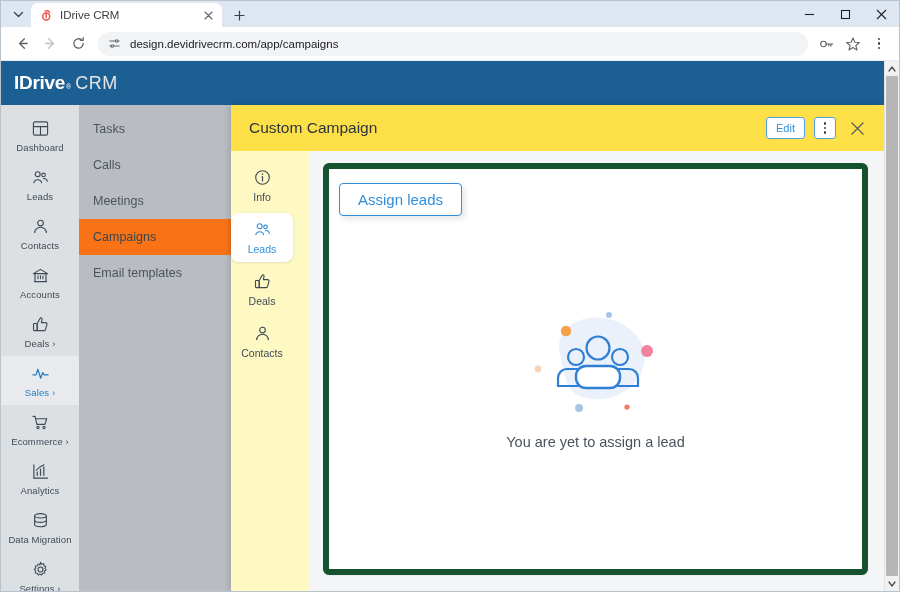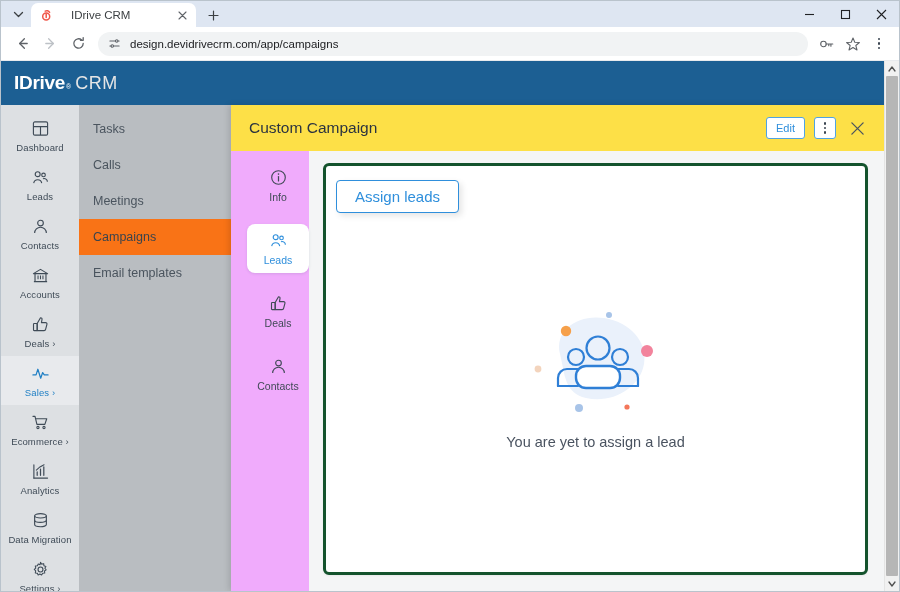--- a/index.html
+++ b/index.html
@@ -13,22 +13,22 @@
 
   
   .browser { width: 900px; height: 592px; display: flex; flex-direction: column;
              border: 1px solid #b9c3cc; background:#fff; position:relative; }
 
   .tabstrip { height: 26px; background: #dee6f2; display: flex; align-items: flex-end;
               padding-left: 4px; position: relative; flex: 0 0 26px; }
   .tab-list-btn { width: 26px; height: 24px; display:flex; align-items:center;
                   justify-content:center; color:#3c4043; margin-bottom:1px; }
   .tab {
-    height: 24px; width: 165px; background: #fff; border-radius: 7px 7px 0 0;
-    display: flex; align-items: center; padding: 0 6px 0 9px; gap: 18px;
+    height: 24px; width: 191px; background: #fff; border-radius: 7px 7px 0 0;
+    display: flex; align-items: center; padding: 0 6px 0 9px; gap: 7px;
     font-size: 11px; color: #3c4043; position: relative;
   }
   .favicon { width: 13px; height: 13px; flex: 0 0 13px; position: relative; }
   .favicon svg { display:block; }
   .tab-title { flex: 1; white-space: nowrap; overflow: hidden; text-overflow: ellipsis;
                font-size: 11.5px; color:#3c4043; }
   .tab-close { width: 15px; height:15px; display:flex; align-items:center;
                justify-content:center; color:#5f6368; font-size:13px; line-height:1; }
   .newtab { width: 26px; height: 24px; display: flex; align-items: center;
             justify-content: center; color: #3c4043; font-size: 16px; margin-left: 4px; }
@@ -96,34 +96,34 @@
                background: #fff; display: flex; align-items: center;
                justify-content: center; margin-left: 9px; }
   .kebab-dots { display:flex; flex-direction:column; gap:2px; align-items:center;}
   .kebab-dots i { width:2.5px; height:2.5px; background:#3a4450; border-radius:50%;
                   display:block; }
   .btn-close { width: 26px; height: 26px; margin-left: 8px; display: flex;
                align-items: center; justify-content: center; color: #4a5360; }
 
   .modal-body { flex: 1; display: flex; min-height: 0; background:#f4f5f6; }
 
-  .tabrail { width: 78px; flex: 0 0 78px; background: #f0abfc; padding-top: 10px;
-             display: flex; flex-direction: column; align-items: flex-end; gap: 14px; }
+  .tabrail { width: 78px; flex: 0 0 78px; background: #fef9c3; padding-top: 10px;
+             display: flex; flex-direction: column; align-items: flex-start; gap: 3px; }
   .tabrail-item { width: 62px; padding: 8px 2px 7px; border-radius: 8px;
                   display: flex; flex-direction: column; align-items: center;
                   gap: 5px; color: #404a56; }
   .tabrail-item .tr-label { font-size: 10.5px; }
   .tabrail-item.active { background: #fff; color: #2f8fdc;
                          box-shadow: 0 1px 3px rgba(40,60,90,.13); }
   .tabrail-item.active .tr-label { color: #2f8fdc; }
   .tabrail-item svg { display:block; }
 
   .panel-wrap { flex: 1; padding: 12px 16px 16px 14px; min-width:0; }
   .panel { width: 100%; height: 100%; background: #fff; border-radius: 6px;
-           border: 3px solid #14532d; box-shadow: 0 1px 2px rgba(0,0,0,.05);
+           border: 6px solid #14532d; box-shadow: 0 1px 2px rgba(0,0,0,.05);
            position: relative; display:flex; flex-direction:column; }
 
   .assign-wrap { padding: 14px 0 0 10px; }
   .btn-assign { display: inline-flex; align-items: center; justify-content: center;
                 height: 33px; padding: 0 18px; border: 1.5px solid #2f8fdc;
                 border-radius: 4px; background: #fff; color: #2f8fdc;
                 font-size: 15px; box-shadow: 3px 3px 6px rgba(0,0,0,.10); }
 
   .empty { flex: 1; display: flex; flex-direction: column; align-items: center;
            justify-content: center; gap: 14px; transform: translateY(-14px); }

